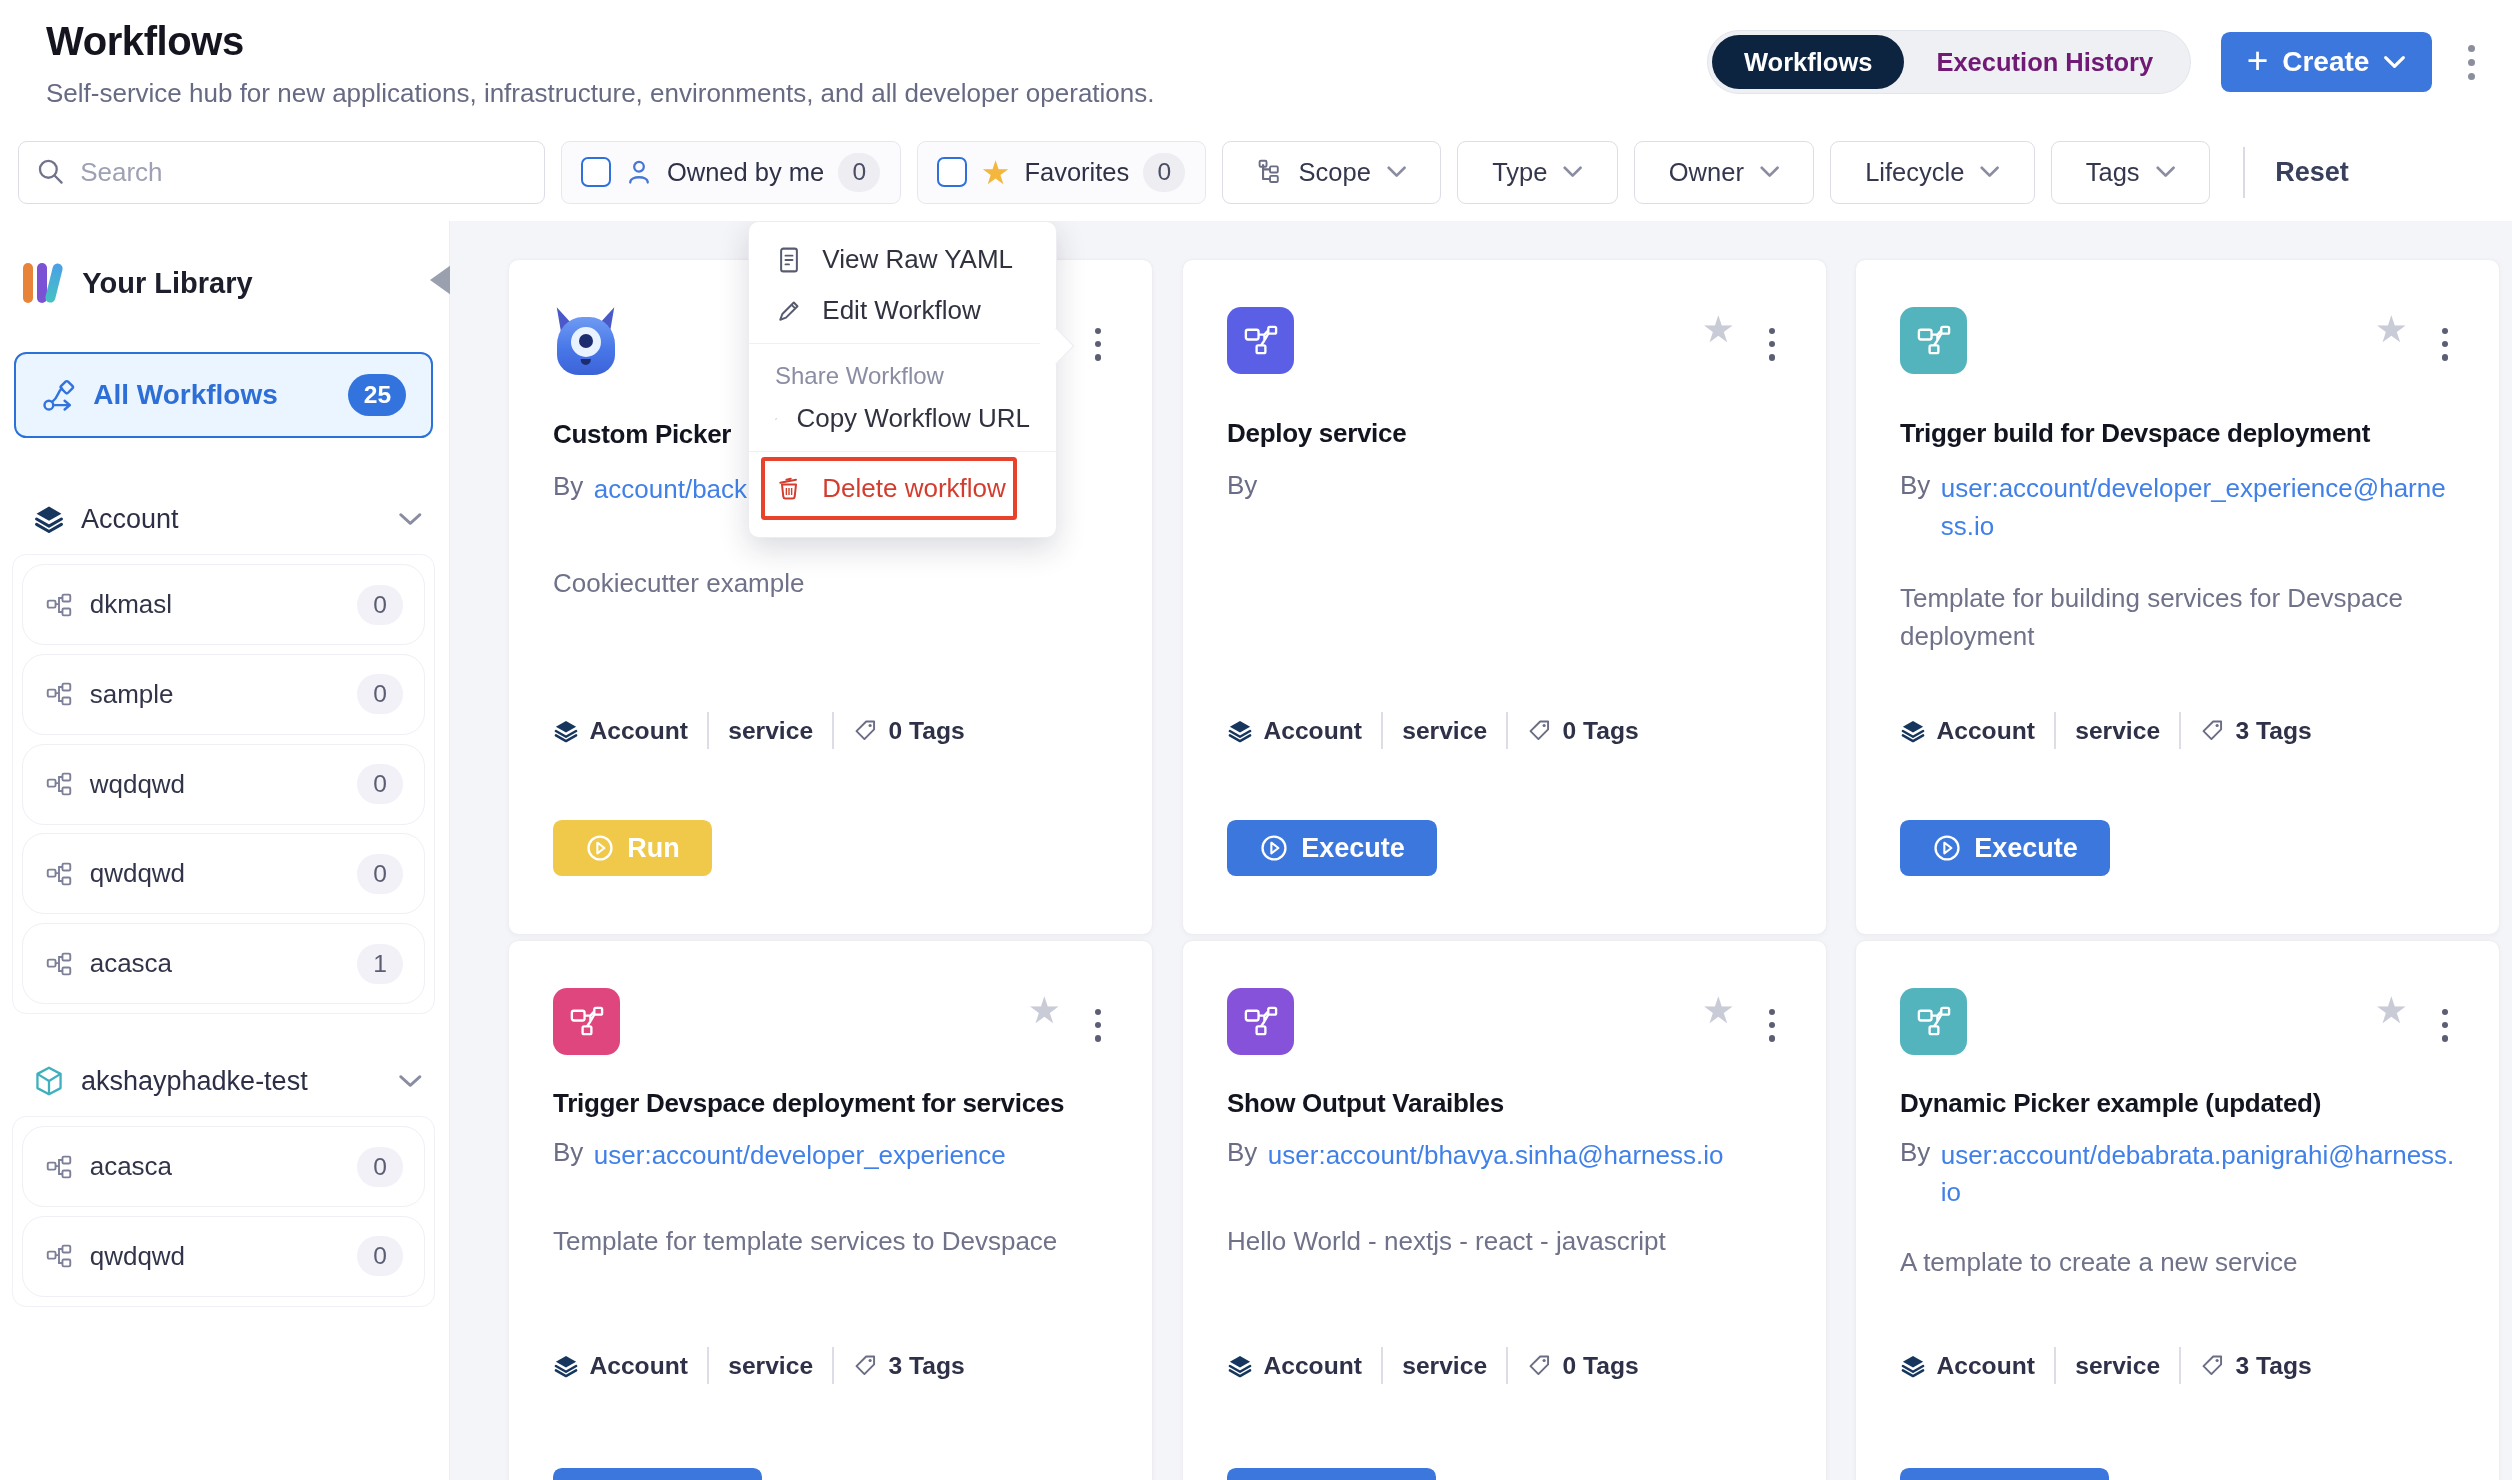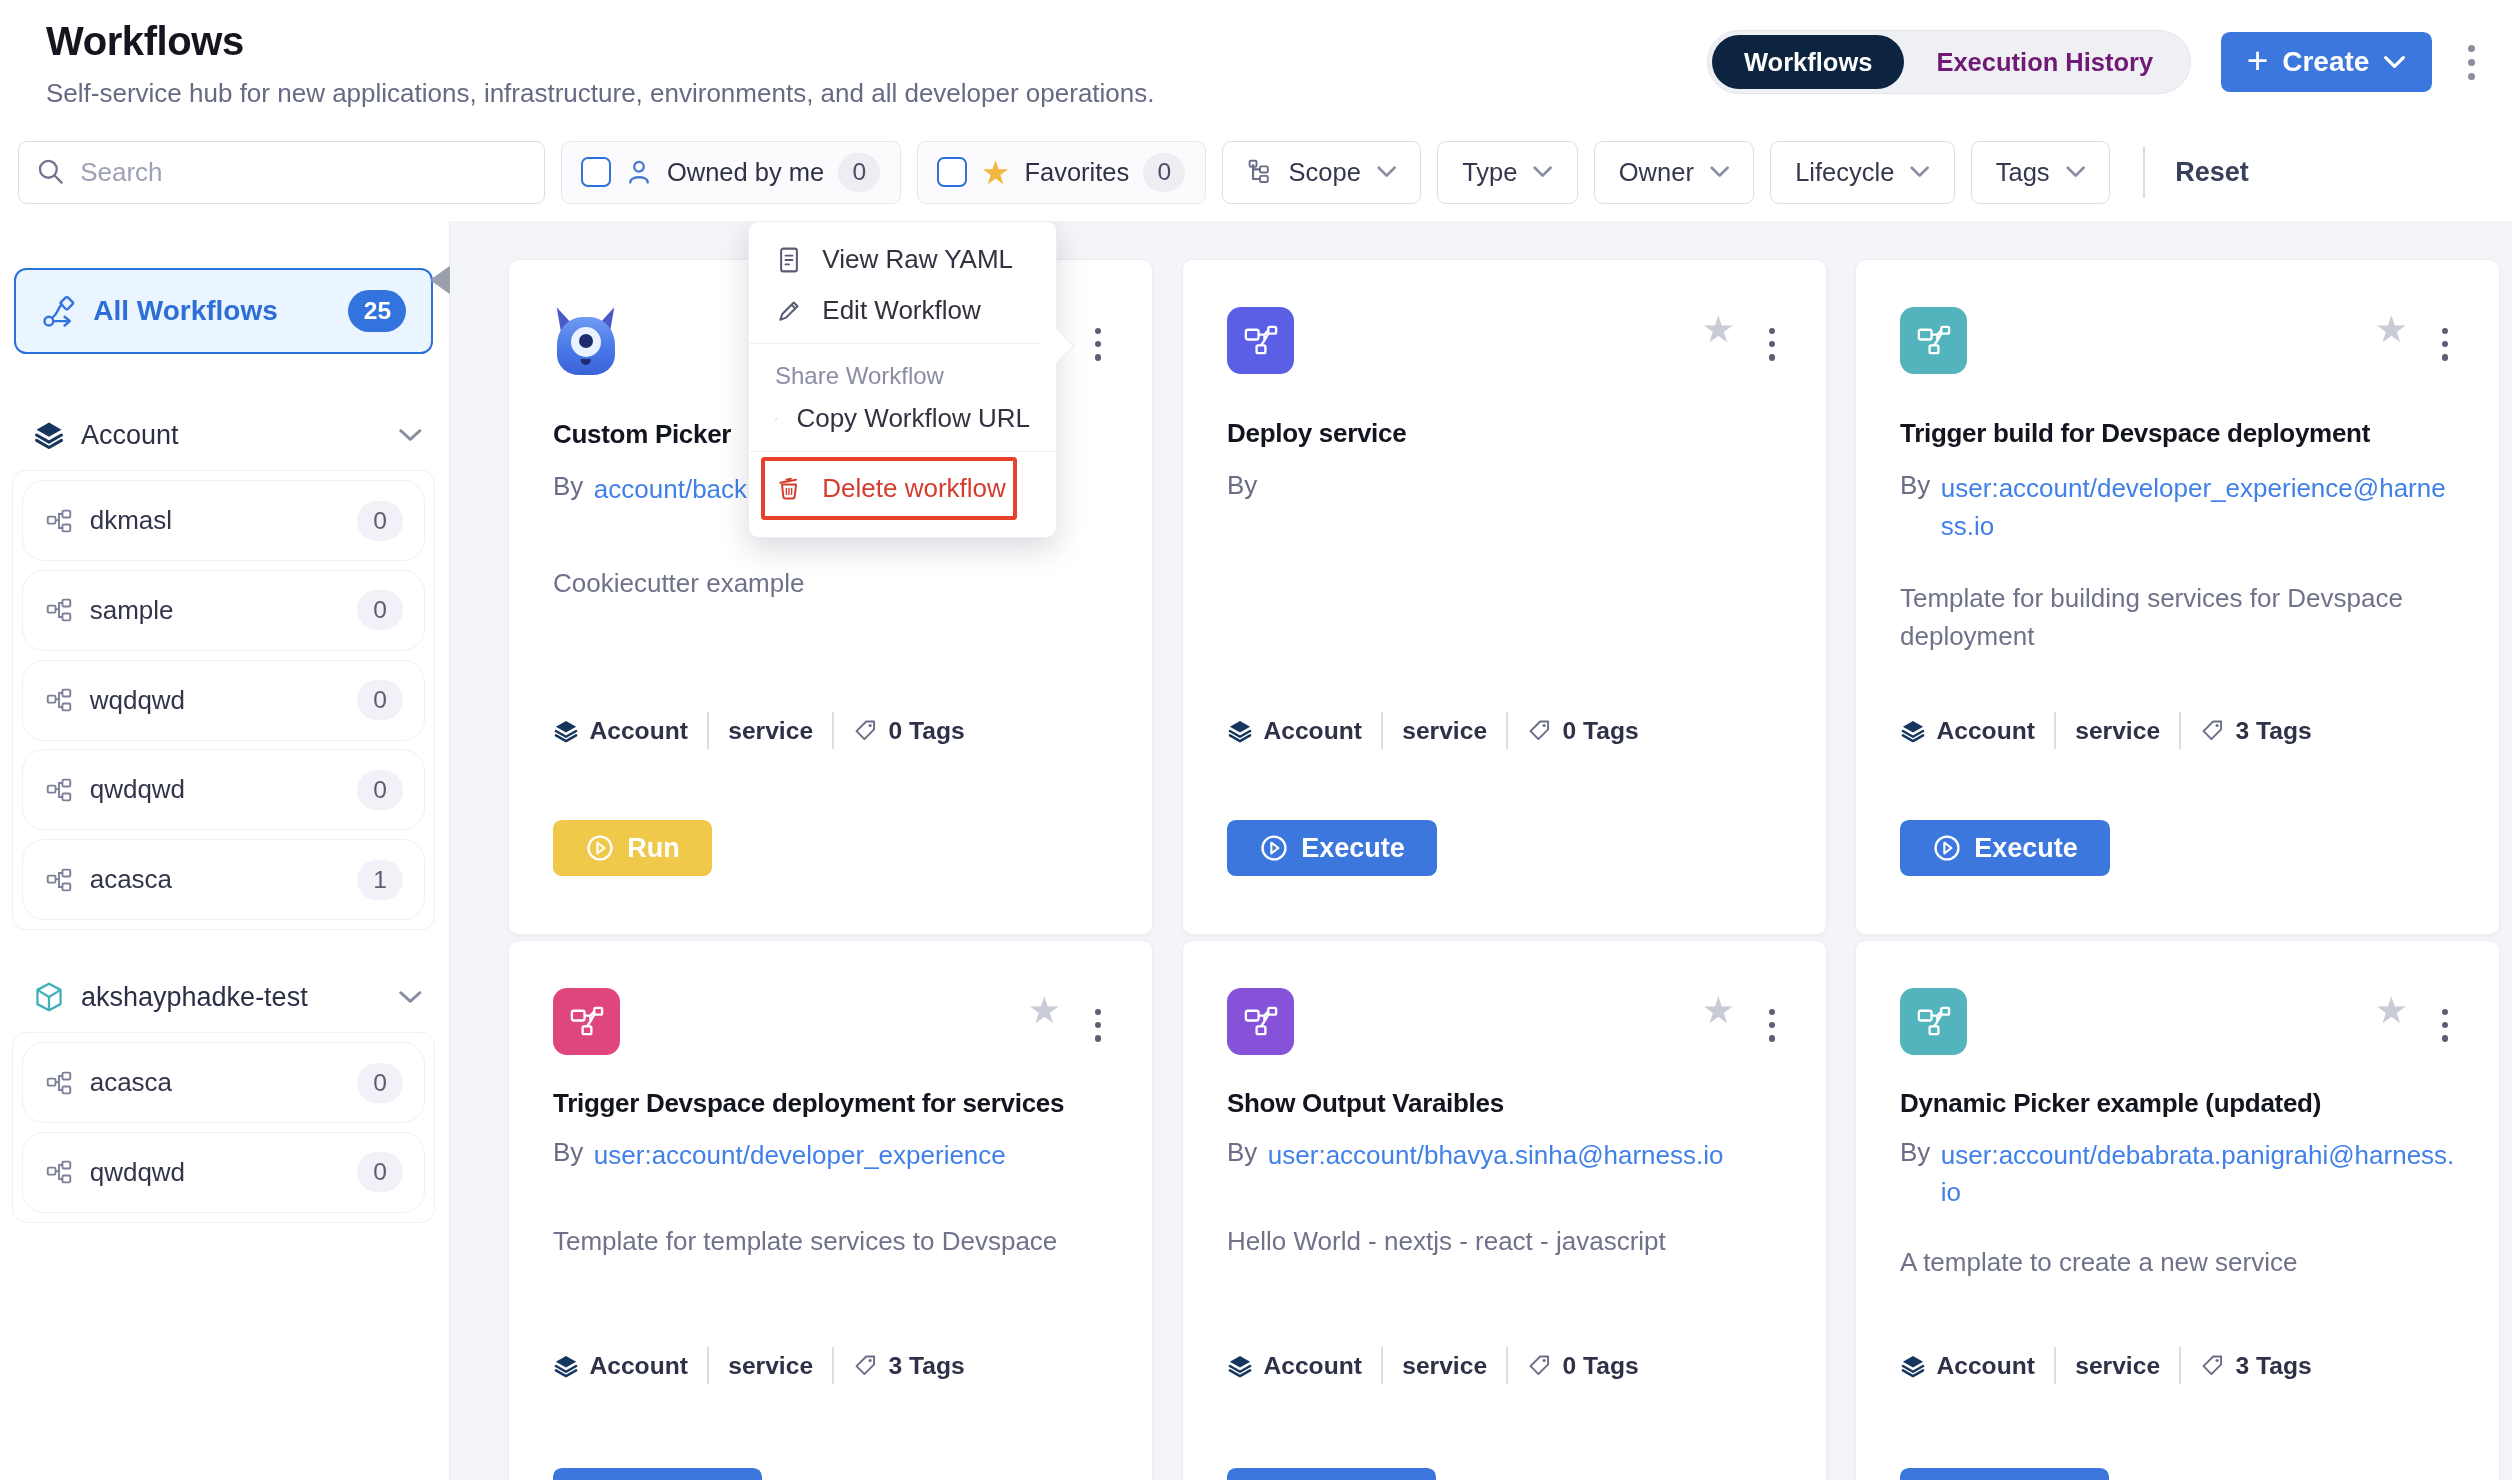--- a/index.html
+++ b/index.html
@@ -85,21 +85,21 @@
   .checkbox { width: 30px; height: 30px; border: 2.6px solid #2e71dd; border-radius: 7px; background: #fff; }
   .count-pill {
     background: #ededf2; border-radius: 878px; min-width: 42px; height: 39px;
     display: flex; align-items: center; justify-content: center;
     font-size: 24.6px; color: #4a4d63; padding: 0 10.5px;
   }
   .fav-star { color: #f3b63e; font-size: 33px; line-height: 1; }
 
   .drop-chip {
     height: 63px; border: 1.8px solid #dcdde6; border-radius: 8.8px; background: #fff;
-    display: flex; align-items: center; gap: 16px; padding: 0 24px; cursor: pointer; white-space: nowrap;
+    display: flex; align-items: center; gap: 16px; padding: 0 34px; cursor: pointer; white-space: nowrap;
   }
   .drop-label { font-size: 25.5px; color: #34374d; font-weight: 500; }
 
   .reset-divider { width: 1.8px; height: 51px; background: #d9dae3; margin: 0 14px 0 17.6px; }
   .reset-link { font-size: 27px; font-weight: 700; color: #39405c; cursor: pointer; }
 
   
   .content { display: flex; height: 1260px; }
   .sidebar {
     width: 450px; min-width: 450px;
@@ -334,20 +334,28 @@
       </svg>
   </div>
 
   <div class="reset-divider"></div>
   <div class="reset-link">Reset</div>
 </div>
 
 <div class="content">
 
   <aside class="sidebar">
+    <div class="lib-header">
+      <div class="lib-icon">
+          <i></i>
+          <i></i>
+          <i></i>
+        </div>
+      <div class="lib-title">Your Library</div>
+    </div>
     <div class="collapse-arrow"></div>
 
     <div class="aw-card">
       <svg width="35" height="35" viewBox="0 0 40 40">
         <circle cx="9" cy="31" r="5" fill="none" stroke="#3273dd" stroke-width="2.8"></circle>
         <rect x="24" y="5" width="11" height="11" rx="2" fill="none" stroke="#3273dd" stroke-width="2.8" transform="rotate(45 29.5 10.5)"></rect>
         <path d="M13 27 C20 22 19 15 24 12" fill="none" stroke="#3273dd" stroke-width="2.8" stroke-linecap="round"></path>
         <path d="M16 31 H32 M27 26 L33 31 L27 36" fill="none" stroke="#3273dd" stroke-width="2.8" stroke-linecap="round" stroke-linejoin="round"></path>
       </svg>
       <span class="aw-label">All Workflows</span>

